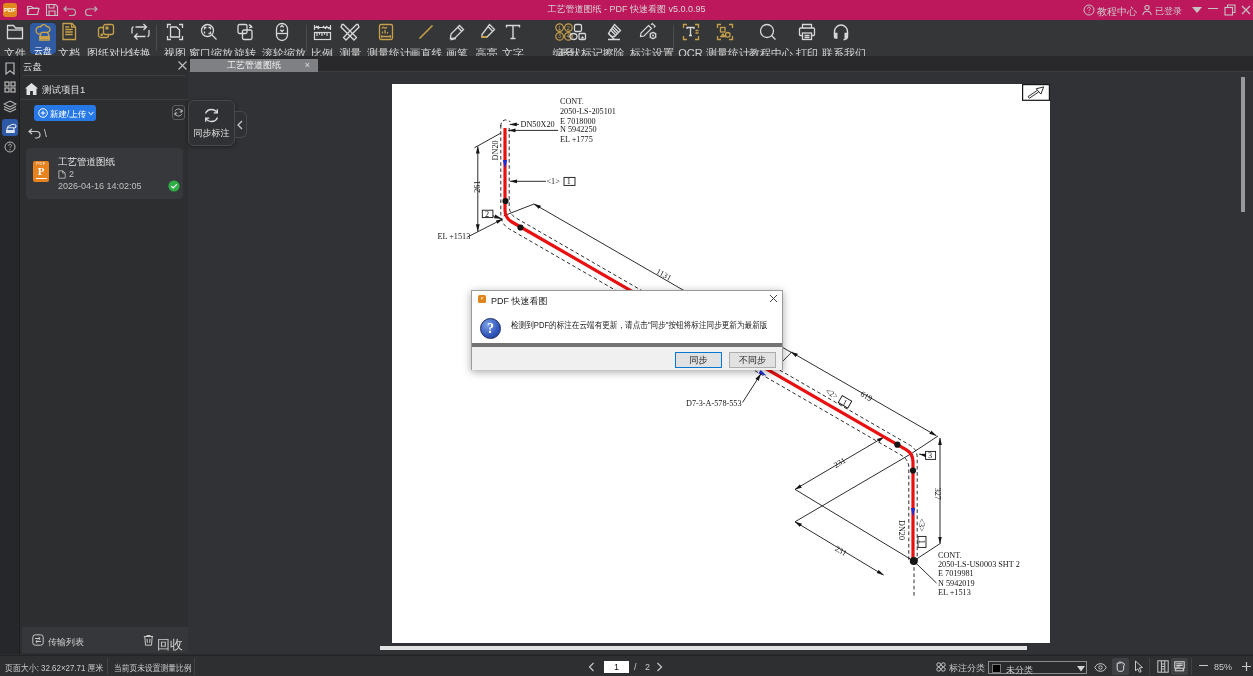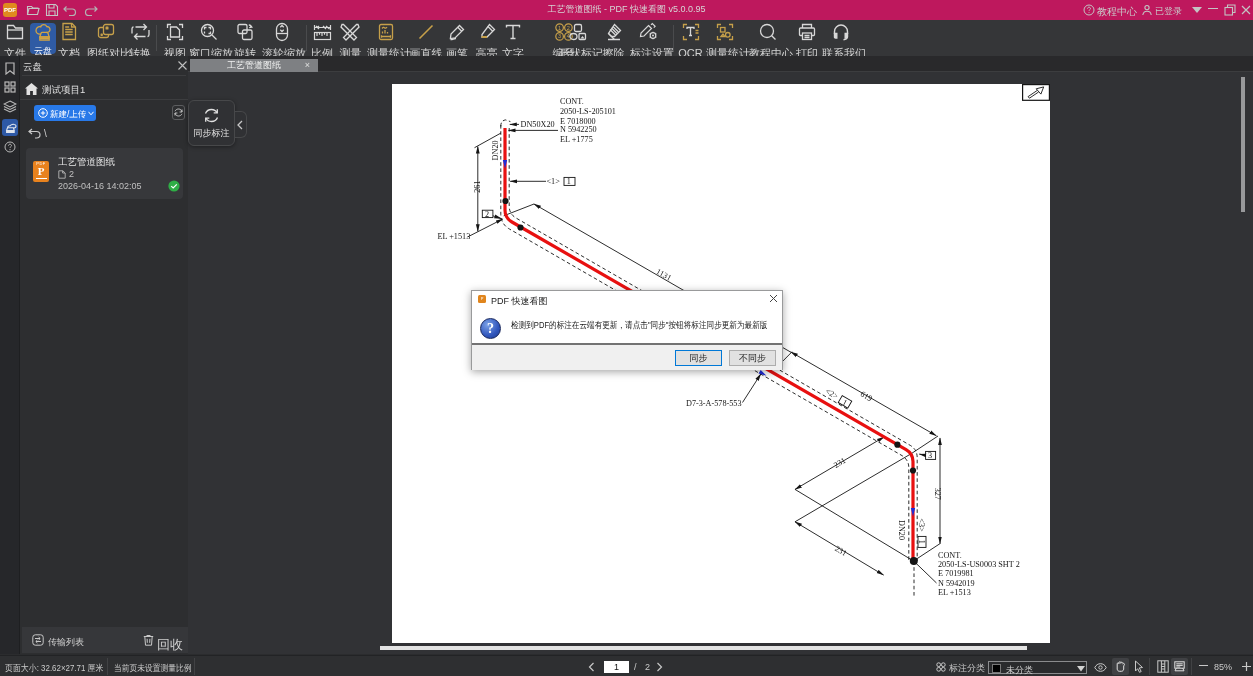--- a/index.html
+++ b/index.html
@@ -553,18 +553,18 @@
   <div id="dlg">
     <div class="abs" style="left:6px;top:4px;width:8px;height:8px;background:#e0851d;border-radius:1.5px;color:#fff;font-size:4px;text-align:center;line-height:8px">P</div>
     <div class="abs" style="left:19px;top:3.5px;color:#1a1a1a">PDF 快速看图</div>
     <svg class="abs" style="left:297px;top:3px" width="9" height="9" viewBox="0 0 9 9" stroke="#444" stroke-width="1">
         <path d="M1 1l7 7M8 1 1 8"></path>
       </svg>
     <div class="abs" style="left:8px;top:27px;width:21px;height:21px;border-radius:50%;background:radial-gradient(circle at 35% 30%,#7da3e8,#3156bc 60%,#1d3a8f);border:1px solid #16255c">
       <div style="color:#fff;font-size:14px;font-weight:bold;text-align:center;line-height:19px;font-family:'Liberation Serif',serif">?</div>
     </div>
     <div class="abs" style="left:39px;top:27.5px;color:#1a1a1a;white-space:nowrap;font-size:9px;transform:scaleX(.845);transform-origin:0 0">检测到PDF的标注在云端有更新，请点击"同步"按钮将标注同步更新为最新版</div>
-    <div class="abs" style="left:0;top:51.5px;width:310px;height:27px;background:#f0f0f0;border-top:2px solid #737373">
+    <div class="abs" style="left:0;top:51.5px;width:310px;height:27px;background:#f0f0f0;border-top:4px solid #737373">
       <div class="abs" style="left:203px;top:5px;width:47px;height:16px;background:#e1e1e1;border:1px solid #0078d7;text-align:center;line-height:14px;color:#1a1a1a">同步</div>
       <div class="abs" style="left:257px;top:5px;width:47px;height:16px;background:#e1e1e1;border:1px solid #adadad;text-align:center;line-height:14px;color:#1a1a1a">不同步</div>
     </div>
   </div>
 </div>
 
 </body></html>

